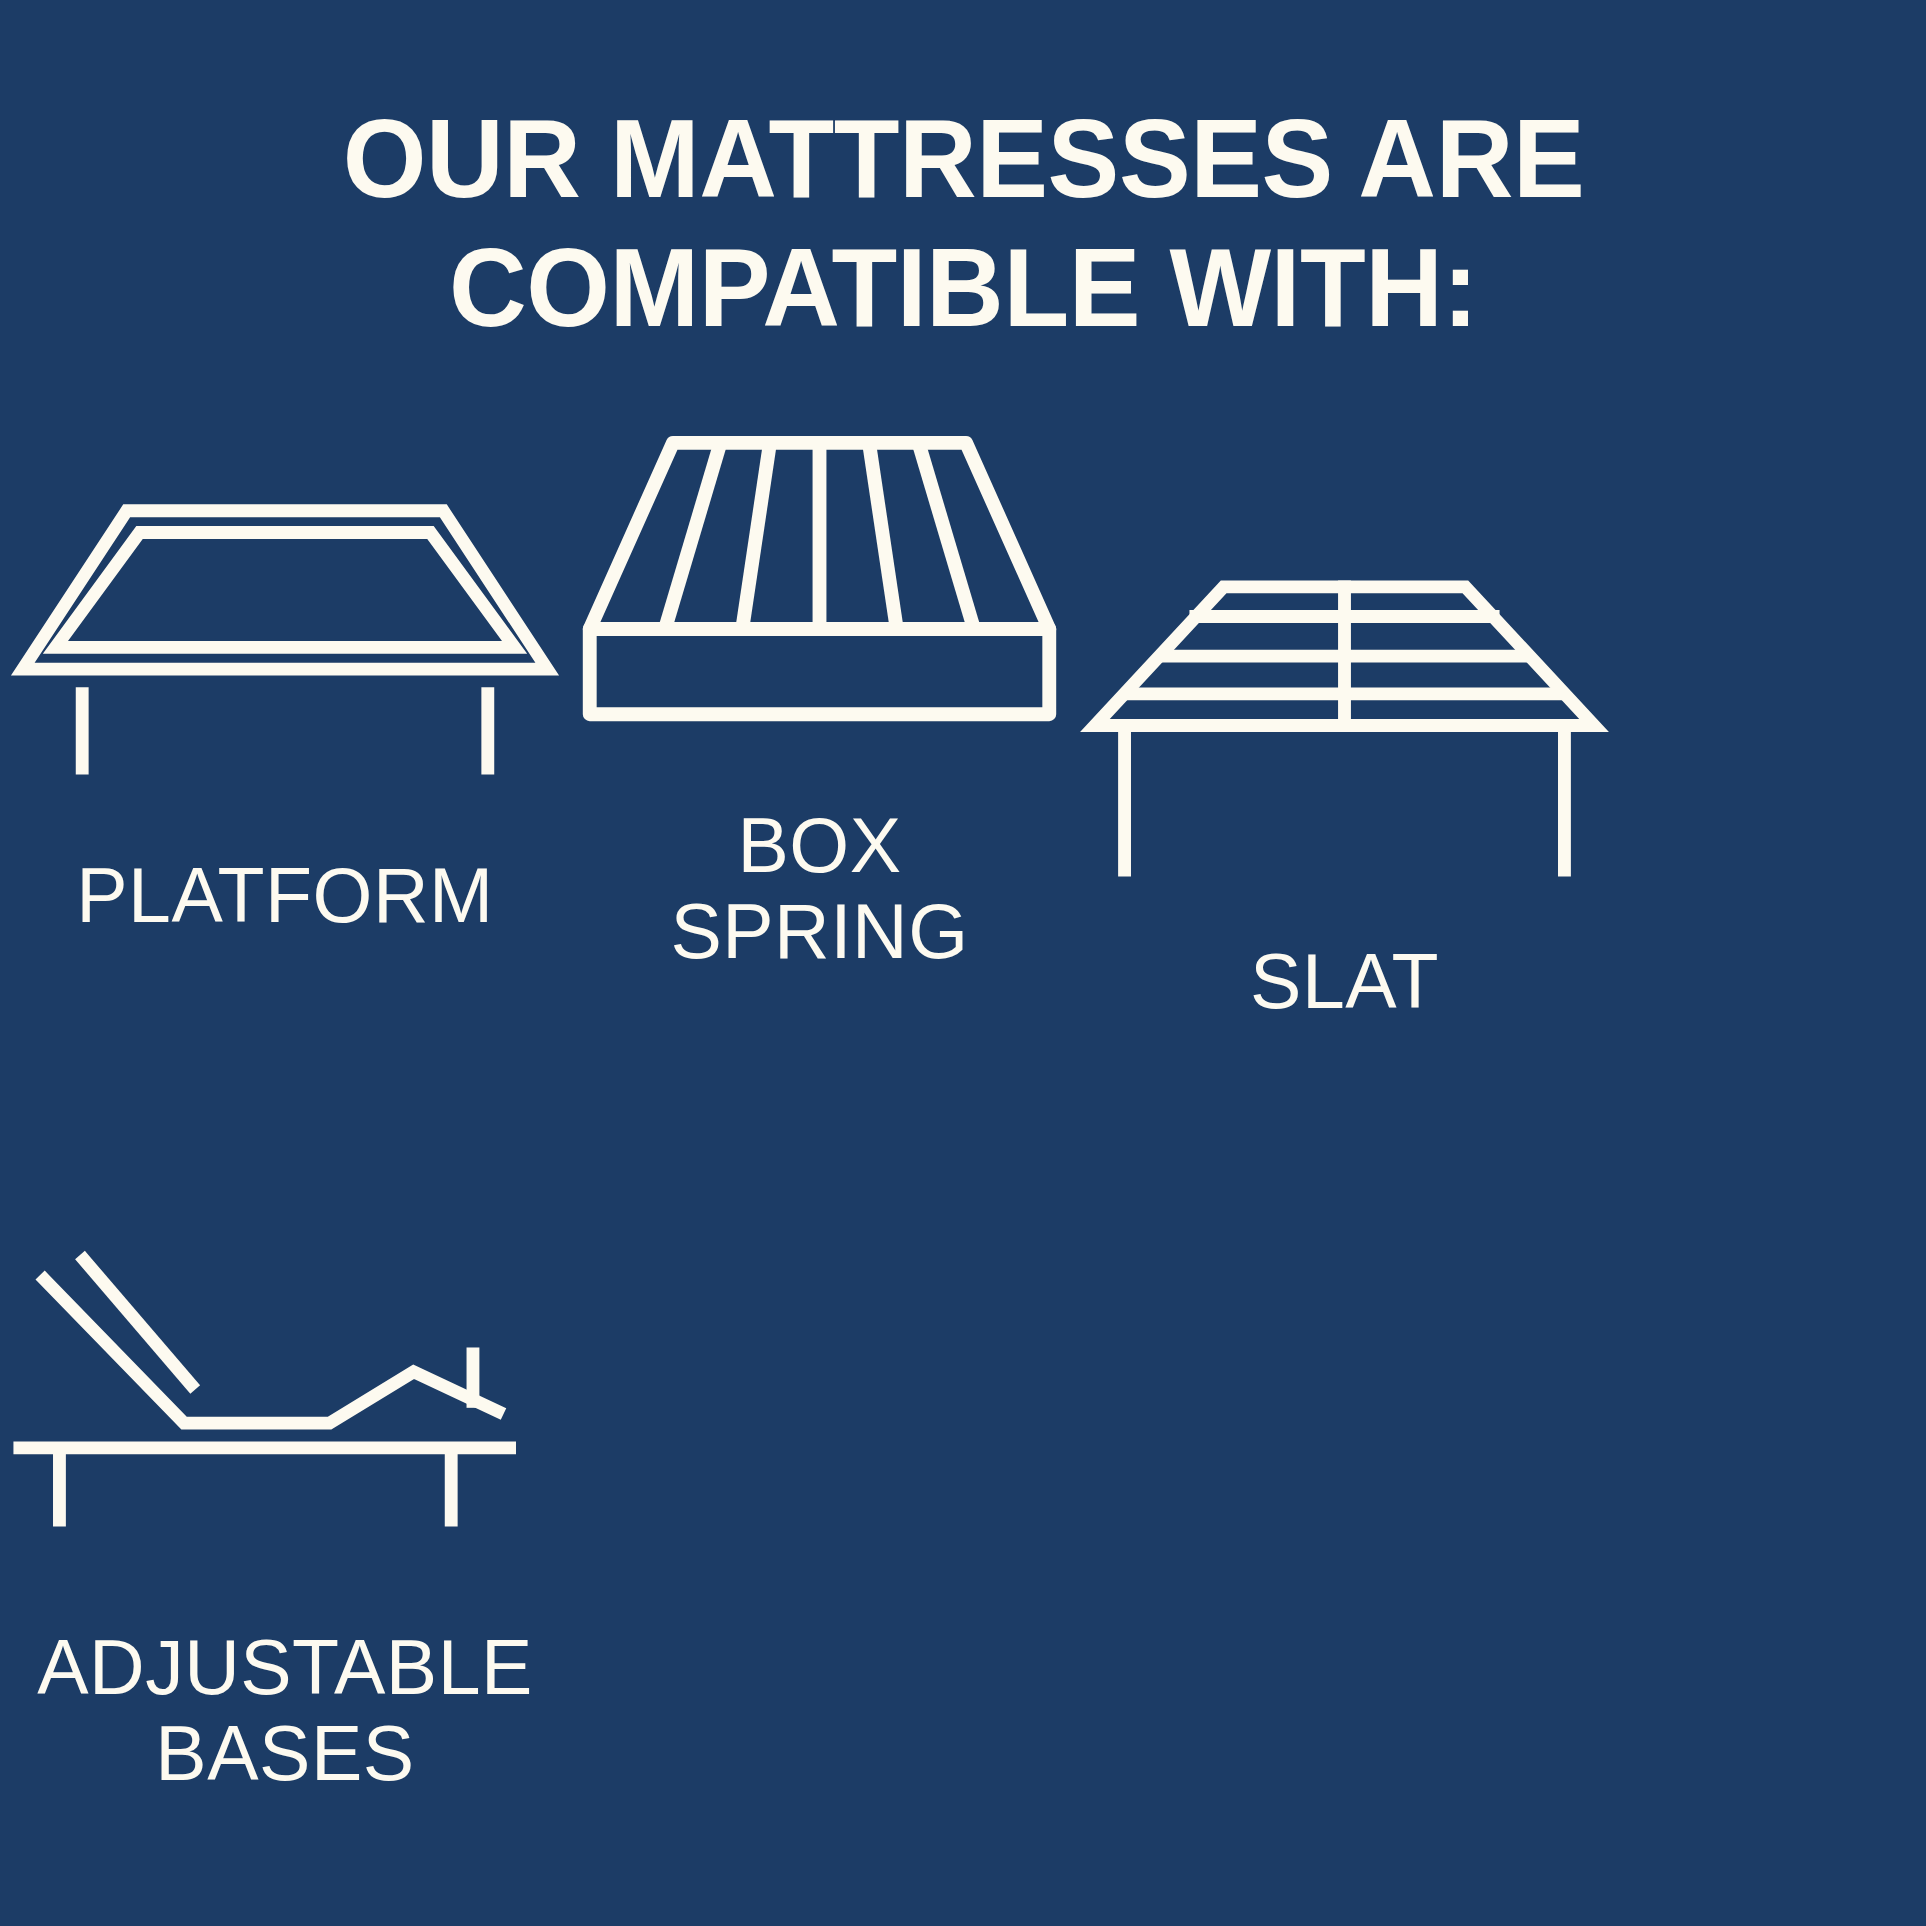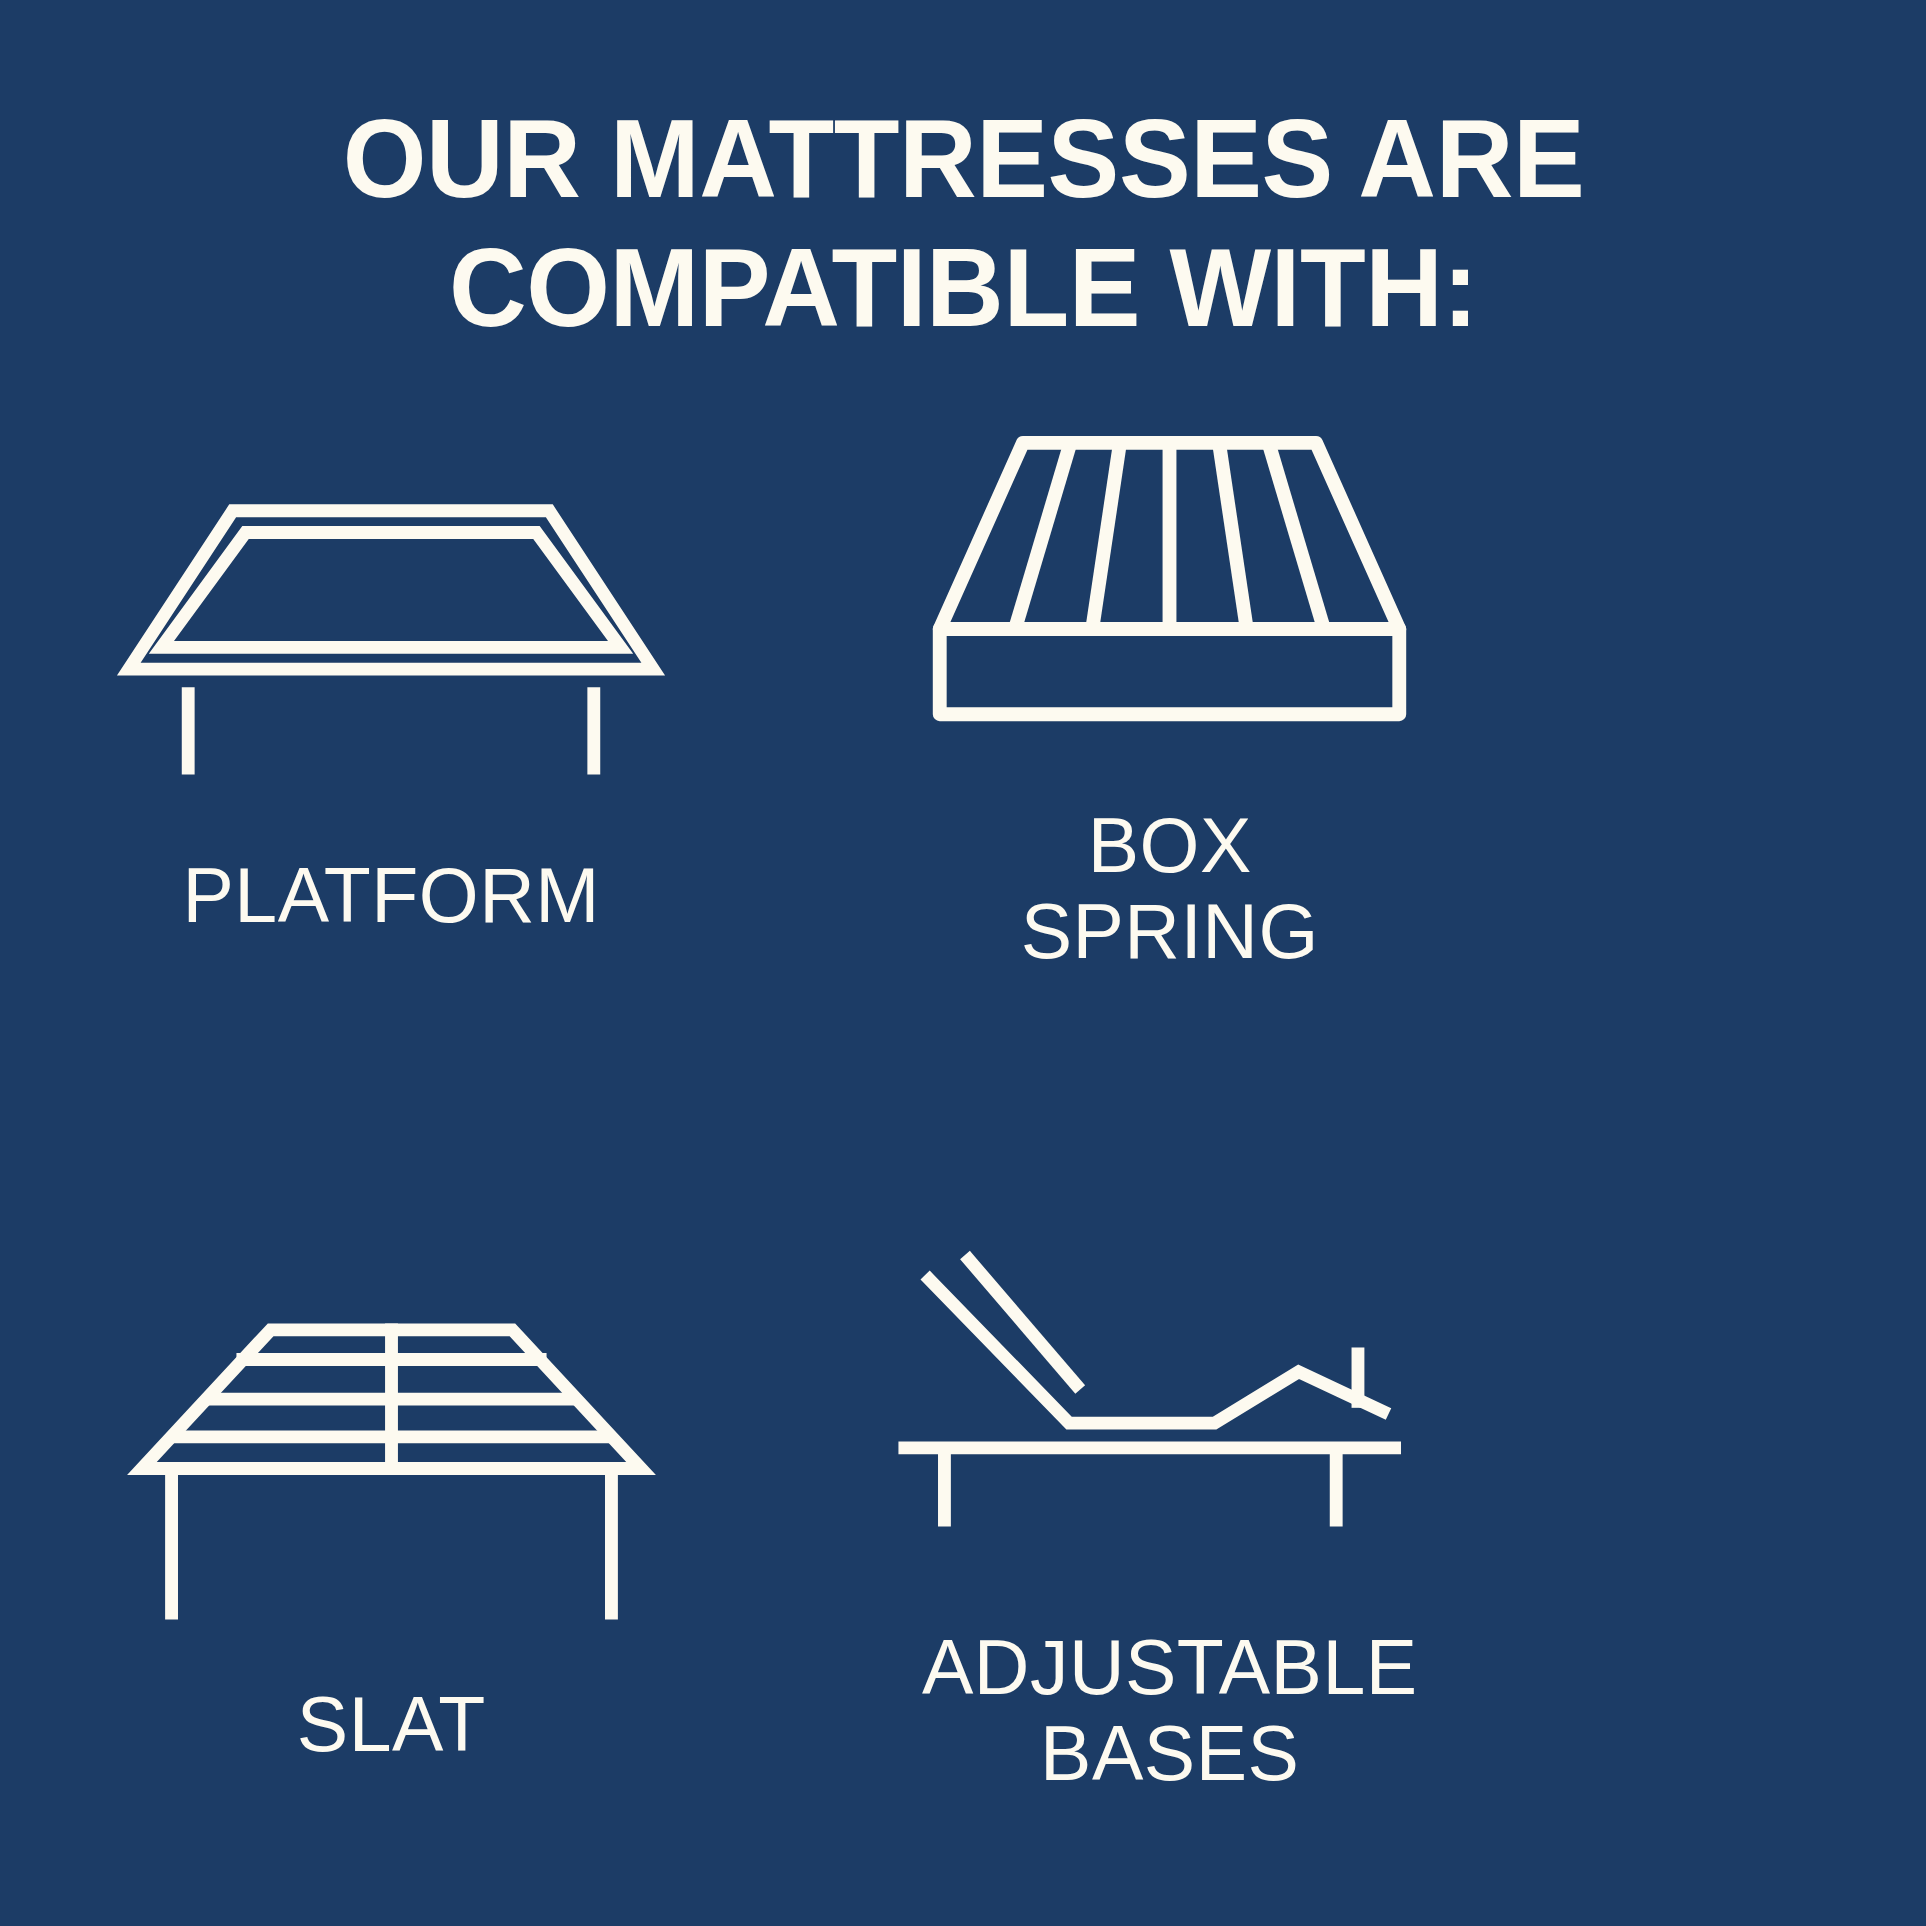--- a/index.html
+++ b/index.html
@@ -42,25 +42,25 @@
   }
   .heading .line {
     display: block;
     white-space: nowrap;
   }
 
   
   .grid {
     position: absolute;
     top: 416px;
-    left: 2px;
+    left: 8px;
     width: 1557px;
     height: 1485px;
     display: grid;
-    grid-template-columns: 1fr 1fr;
+    grid-template-columns: 1fr 1fr 1fr;
     grid-template-rows: 1fr 1fr;
   }
 
   .cell {
     position: relative;
     display: flex;
     flex-direction: column;
     align-items: center;
     justify-content: flex-start;
   }

